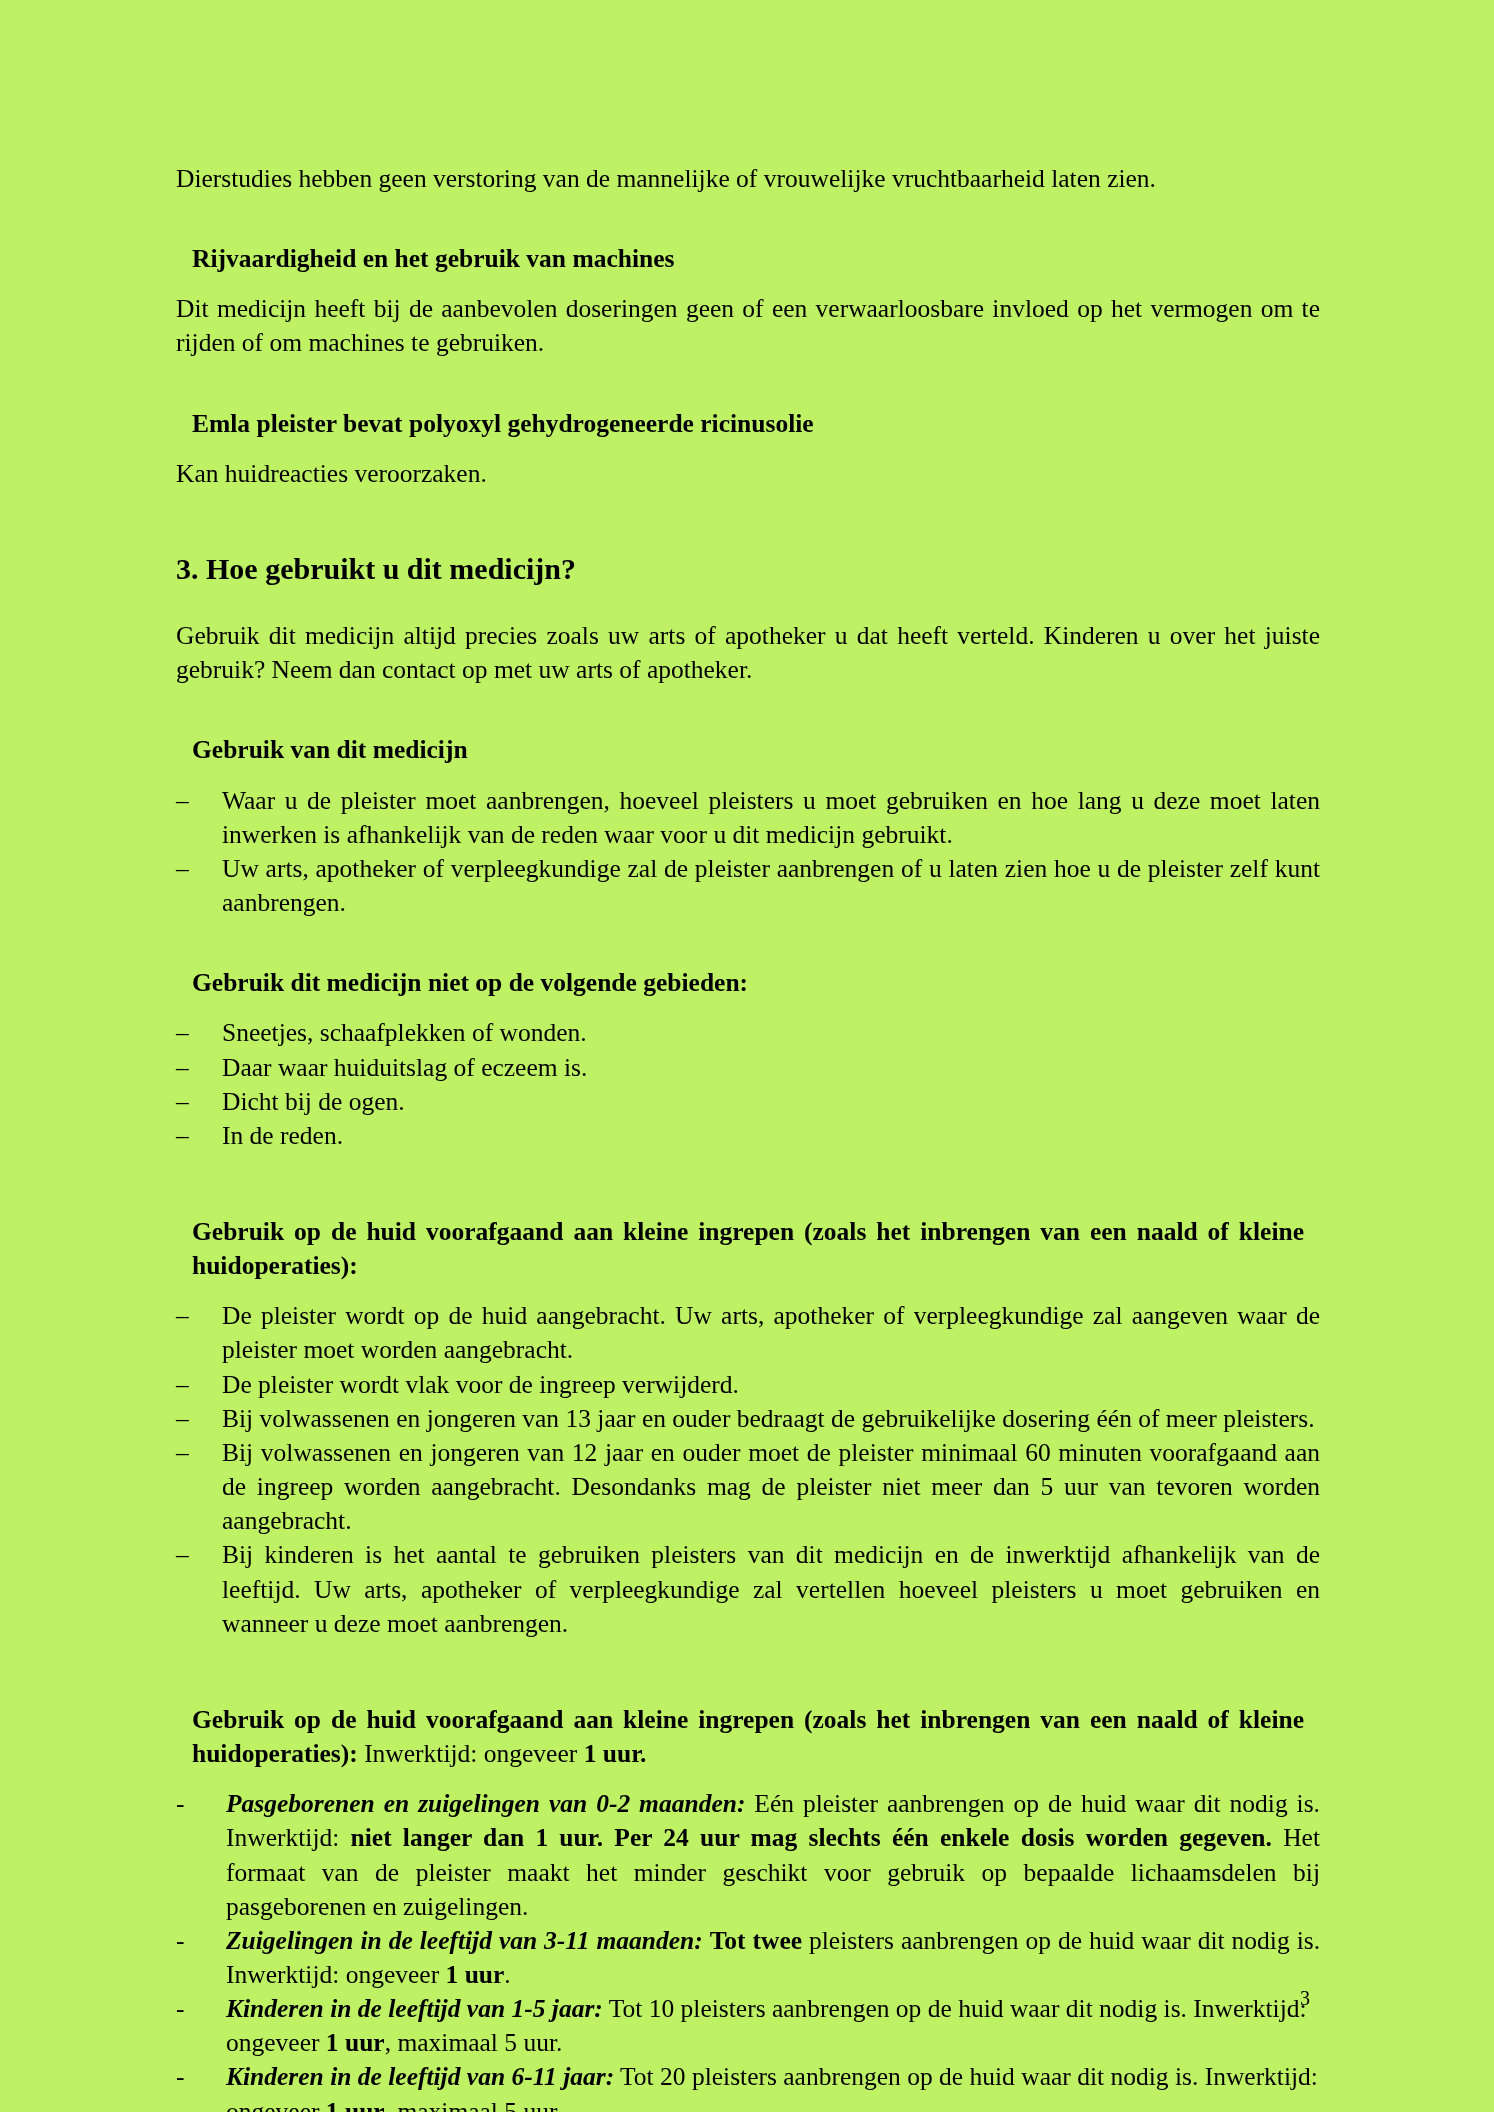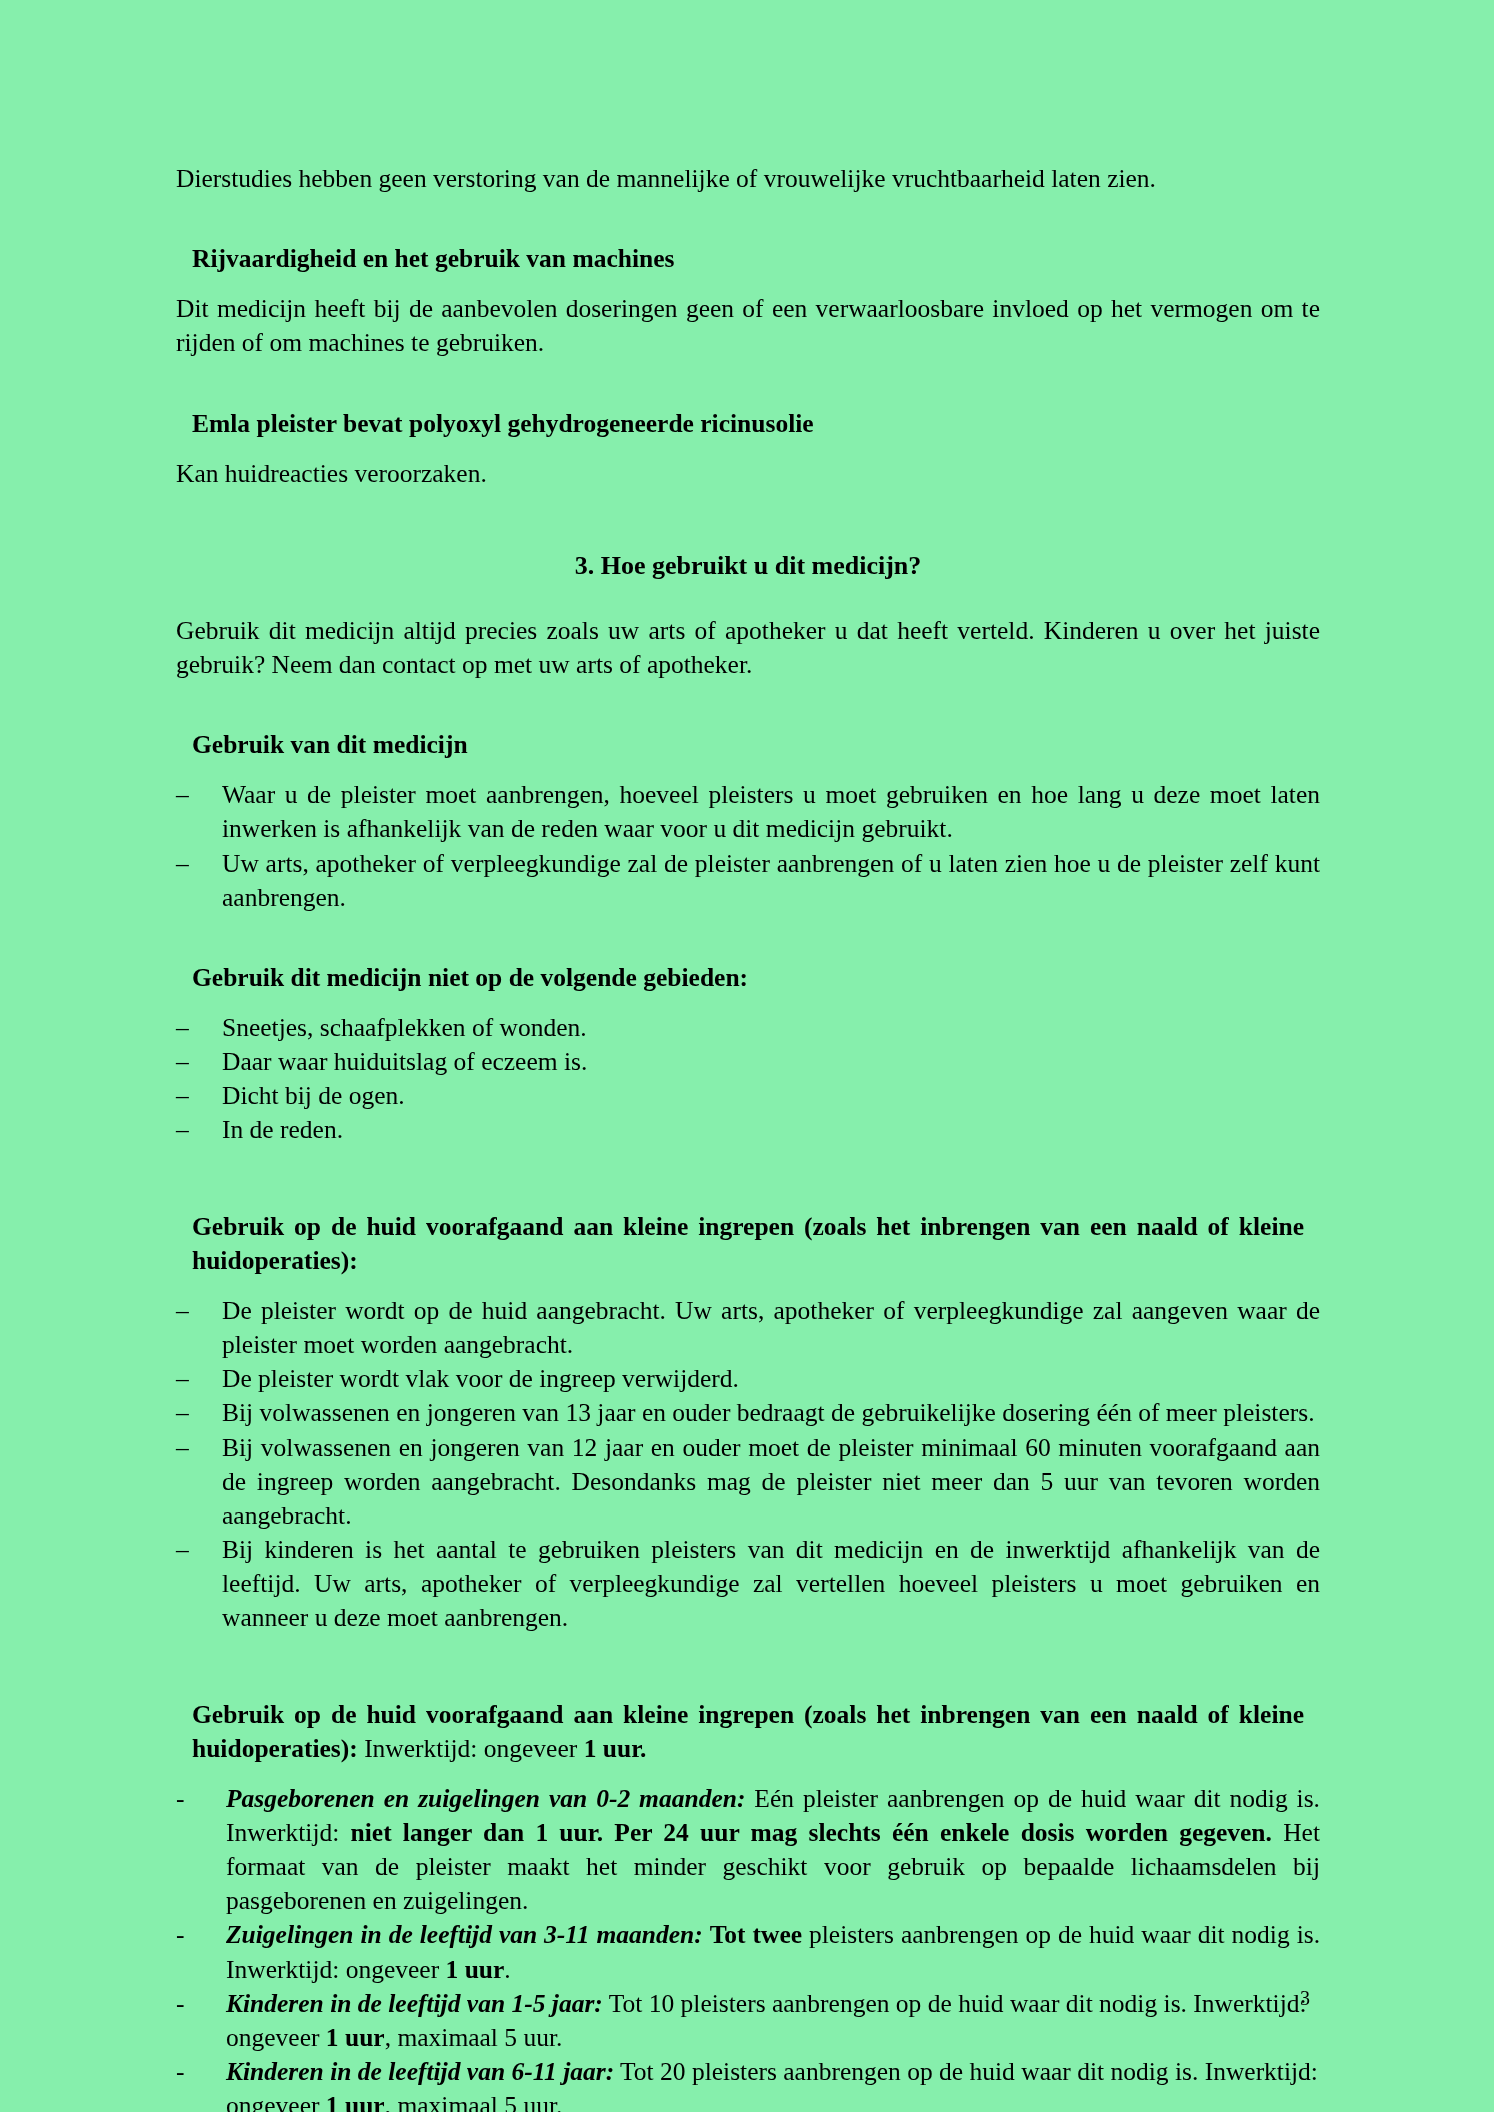--- a/index.html
+++ b/index.html
@@ -8,21 +8,21 @@
     background: #ffffff;
   }
   body {
     font-family: "Liberation Serif", "DejaVu Serif", serif;
     color: #000000;
   }
   .page {
     position: relative;
     width: 1494px;
     height: 2112px;
-    background: #86efac;
+    background: #bef264;
     overflow: hidden;
     box-sizing: border-box;
   }
   .content {
     position: absolute;
     left: 176px;
     top: 162px;
     width: 1144px;
   }
 
@@ -39,25 +39,25 @@
   .heading {
     font-size: 25.5px;
     line-height: 1.34;
     font-weight: bold;
     margin: 16px;
     text-align: left;
   }
   .heading.just { text-align: justify; }
 
   .section-heading {
-    font-size: 26px;
+    font-size: 30px;
     line-height: 1.34;
     font-weight: bold;
     margin: 0;
-    text-align: center;
+    text-align: left;
   }
   .gap-md { height: 30px; }
   .gap-lg { height: 46px; }
   .gap-xl { height: 58px; }
 
   
   ul.dashlist {
     list-style: none;
     margin: 0;
     padding: 0;

